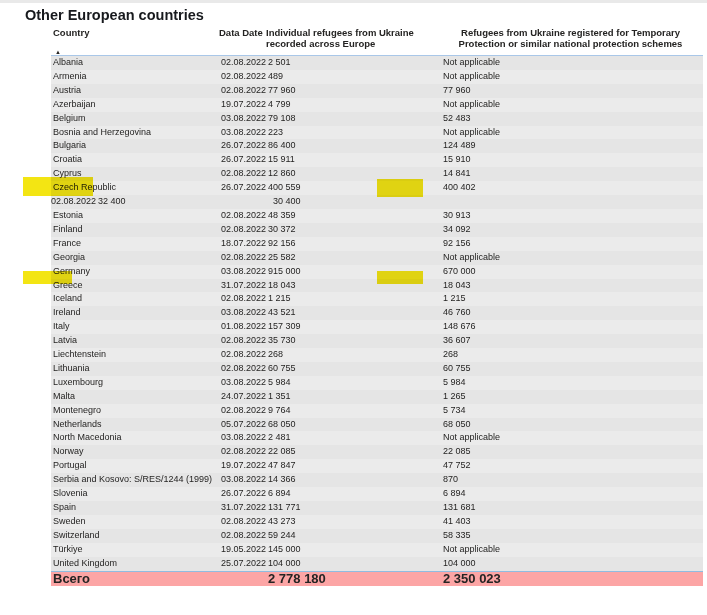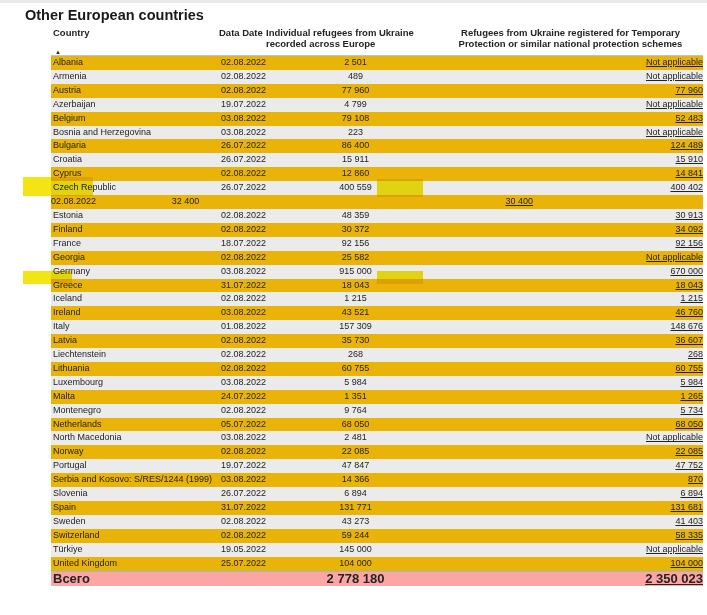--- a/index.html
+++ b/index.html
@@ -31,27 +31,27 @@
     line-height: 11px;
   }
   .th-country { position: absolute; left: 2px; top: 3px; }
   .sort-arrow { position: absolute; left: 2px; top: 20px; font-size: 6px; color: #252423; }
   .th-date { position: absolute; left: 168px; top: 3px; }
   .th-col3 { position: absolute; left: 215px; top: 3px; width: 172px; }
   .th-col4 { position: absolute; left: 397px; top: 3px; width: 245px; text-align: center; }
   .tbody { position: relative; }
   .row {
     display: flex; height: 13.92px; line-height: 13.9px;
-    font-size: 9px; color: #252423; background: #eab308;
+    font-size: 9px; color: #252423; background: #e5e5e5;
   }
   .row:nth-child(even) { background: #ebebeb; }
   .c-country { width: 170px; padding-left: 2px; white-space: nowrap; overflow: hidden; }
   .c-date { width: 47px; white-space: nowrap; }
-  .c-v1 { width: 175px; text-align: center; white-space: nowrap; }
-  .c-v2 { width: 260px; text-align: right; white-space: nowrap; text-decoration: underline; }
+  .c-v1 { width: 175px; text-align: left; white-space: nowrap; }
+  .c-v2 { width: 260px; text-align: left; white-space: nowrap; }
   .total-row {
     display: flex; height: 15px; line-height: 14px;
     font-size: 13px; font-weight: bold;
     border-top: 1px solid #8fbce0; background: #fca5a5;
   }
   .highlight {
     position: absolute; background: #f3e513;
     mix-blend-mode: multiply; pointer-events: none;
   }
   .hl-czech-country { left: 23px; top: 177px; width: 70px; height: 19px; }

